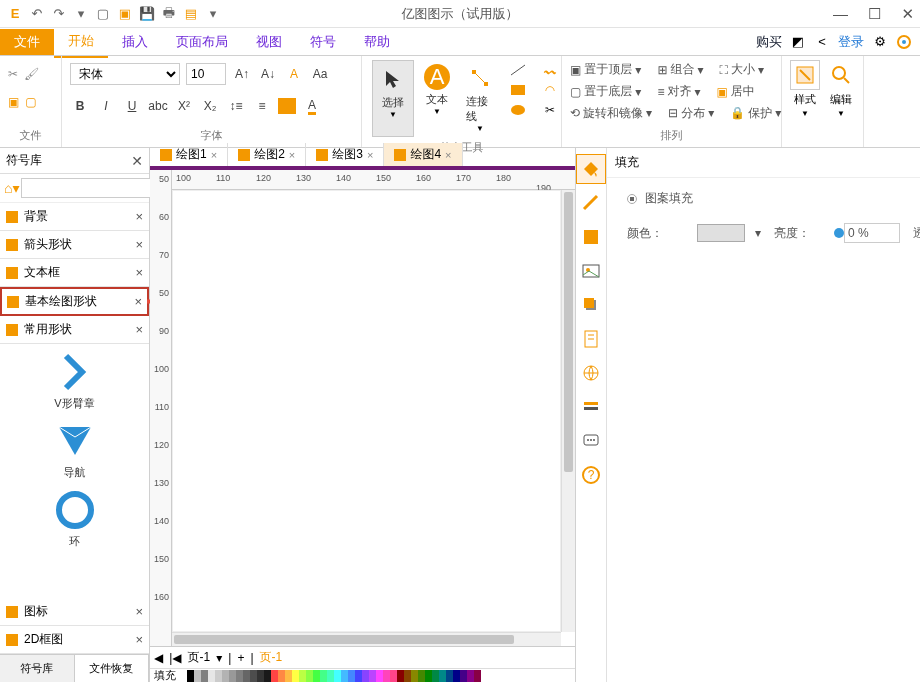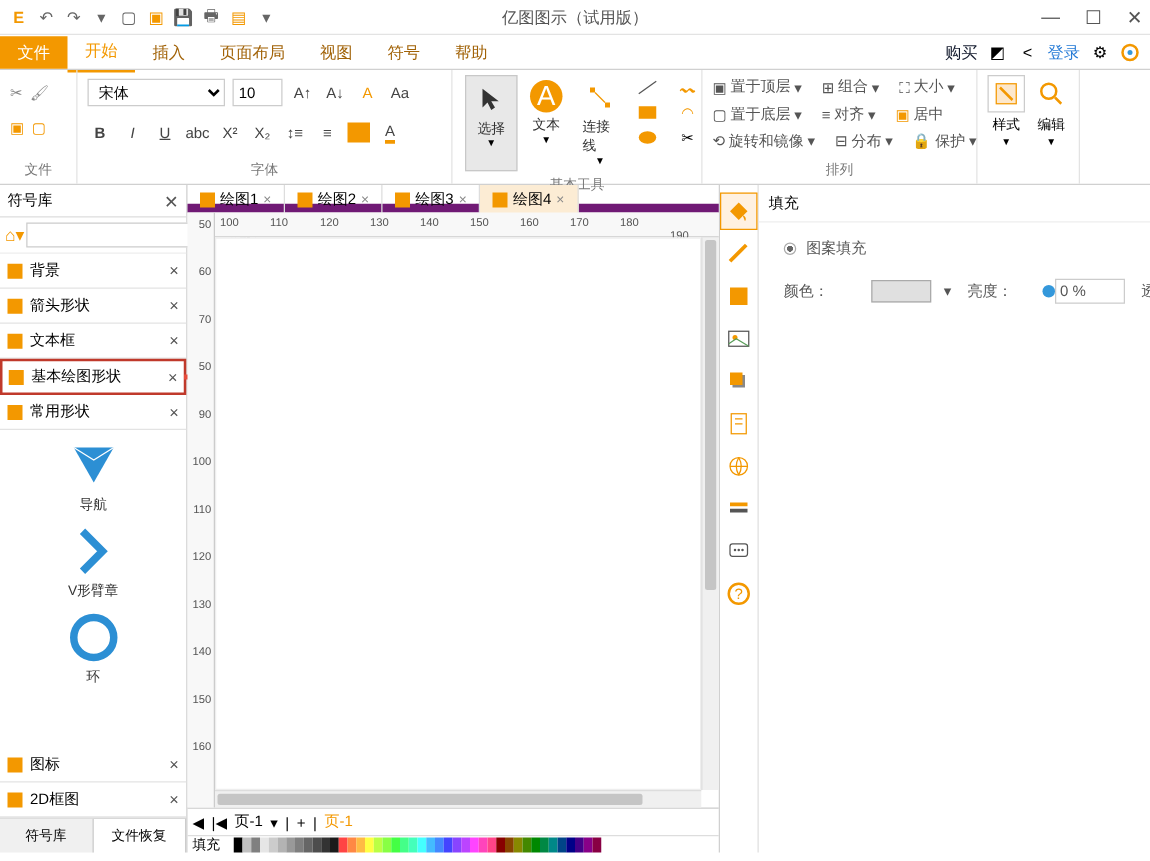--- a/index.html
+++ b/index.html
@@ -6,21 +6,21 @@
 body { width: 920px; height: 689px; background: #fff; overflow: hidden; position: relative; }
 .titlebar { height: 28px; display: flex; align-items: center; padding: 0 6px; border-bottom: 1px solid #e3e3e3; }
 .titlebar .qat { display: flex; gap: 4px; align-items: center; }
 .titlebar .qat span { width: 18px; height: 18px; display: flex; align-items: center; justify-content: center; font-size: 13px; color: #666; }
 .titlebar .apptitle { position: absolute; left: 50%; transform: translateX(-50%); color: #555; font-size: 13px; }
 .titlebar .wincontrols { margin-left: auto; display: flex; gap: 20px; }
 .titlebar .wincontrols span { font-size: 15px; color: #555; cursor: pointer; }
 .menubar { height: 28px; display: flex; align-items: center; border-bottom: 1px solid #d0d0d0; }
 .menubar .filebtn { background: #f39800; color: #fff; padding: 4px 14px; font-size: 13px; }
 .menubar .tabs { display: flex; align-items: center; }
-.menubar .tab { padding: 6px 14px; font-size: 13px; color: #a16207; }
+.menubar .tab { padding: 6px 14px; font-size: 13px; color: #6d28d9; }
 .menubar .tab.active { border-bottom: 2px solid #f39800; color: #f39800; }
 .menubar .right { margin-left: auto; display: flex; gap: 8px; align-items: center; padding-right: 8px; }
 .menubar .right span { font-size: 13px; }
 .menubar .buy { color: #0f172a; }
 .menubar .login { color: #2279d6; }
 .menubar .icon16 { width: 16px; height: 16px; display: flex; align-items: center; justify-content: center; }
 
 .ribbon { height: 92px; display: flex; border-bottom: 1px solid #d0d0d0; background: #fff; }
 .ribbongroup { border-right: 1px solid #e3e3e3; padding: 4px 8px; display: flex; flex-direction: column; position: relative; }
 .ribbongroup .glabel { text-align: center; font-size: 11px; color: #777; margin-top: auto; padding-top: 3px;}
@@ -60,21 +60,21 @@
 .catrow.highlight::after{content:'';position:absolute;left:100%;top:50%;width:50px;height:10px;transform:translateY(-50%);background:linear-gradient(to right,#e74c3c,#e74c3c);clip-path:polygon(0 30%,80% 30%,80% 0,100% 50%,80% 100%,80% 70%,0 70%);}
 .shapesarea{flex:1;overflow:auto;padding:8px;}
 .shapeitem{display:flex;flex-direction:column;align-items:center;margin-bottom:10px;}
 .shapeitem .sicon{width:40px;height:40px;display:flex;align-items:center;justify-content:center;}
 .shapeitem .slabel{font-size:11px;margin-top:4px;color:#333;}
 .leftbottom{display:flex;border-top:1px solid #ccc;}
 .leftbottom div{flex:1;text-align:center;padding:6px 0;font-size:11px;border-right:1px solid #ccc;}
 .leftbottom div.active{background:#f0f0f0;}
 
 .canvaswrap{flex:1;display:flex;flex-direction:column;position:relative;}
-.doctabs{height:22px;display:flex;align-items:flex-start;border-bottom:7px solid #701a75;}
+.doctabs{height:22px;display:flex;align-items:flex-end;border-bottom:4px solid #701a75;}
 .doctab{display:flex;align-items:center;gap:4px;padding:3px 10px;font-size:11px;border-right:1px solid #ddd;}
 .doctab .dicon{width:12px;height:12px;background:#f39800;}
 .doctab .dclose{color:#888;font-size:11px;}
 .doctab.active{background:#fcecd4;}
 .rulers{position:relative;flex:1;display:flex;}
 .vruler{width:22px;border-right:1px solid #ccc;background:#f8f8f8;position:relative;}
 .vruler .tick{position:absolute;right:2px;font-size:9px;color:#555;}
 .canvasarea{flex:1;position:relative;}
 .hruler{height:20px;border-bottom:1px solid #ccc;background:#f8f8f8;display:flex;position:relative;}
 .hruler .tick{position:absolute;top:3px;font-size:9px;color:#555;}
@@ -333,34 +333,34 @@
         </div>
         <div class="catrow">
           <span class="caticon"></span>
           <span>常用形状</span>
           <span class="catclose">×</span>
         </div>
       </div>
     <div class="shapesarea">
       <div class="shapeitem">
         <div class="sicon">
+            <svg width="30" height="40">
+              <path d="M6 4 L22 20 L6 36" fill="none" stroke="#2c8fd4" stroke-width="6"></path>
+            </svg>
+          </div>
+        <div class="slabel">V形臂章</div>
+      </div>
+      <div class="shapeitem">
+        <div class="sicon">
             <svg width="40" height="36">
               <path d="M4 4 L36 4 L20 32 Z" fill="#2c8fd4"></path>
               <path d="M4 4 L20 14 L36 4" fill="none" stroke="#fff" stroke-width="1"></path>
             </svg>
           </div>
         <div class="slabel">导航</div>
-      </div>
-      <div class="shapeitem">
-        <div class="sicon">
-            <svg width="30" height="40">
-              <path d="M6 4 L22 20 L6 36" fill="none" stroke="#2c8fd4" stroke-width="6"></path>
-            </svg>
-          </div>
-        <div class="slabel">V形臂章</div>
       </div>
       <div class="shapeitem">
         <div class="sicon">
             <svg width="40" height="40">
               <circle cx="20" cy="20" r="16" fill="none" stroke="#2c8fd4" stroke-width="6"></circle>
             </svg>
           </div>
         <div class="slabel">环</div>
       </div>
     </div>

